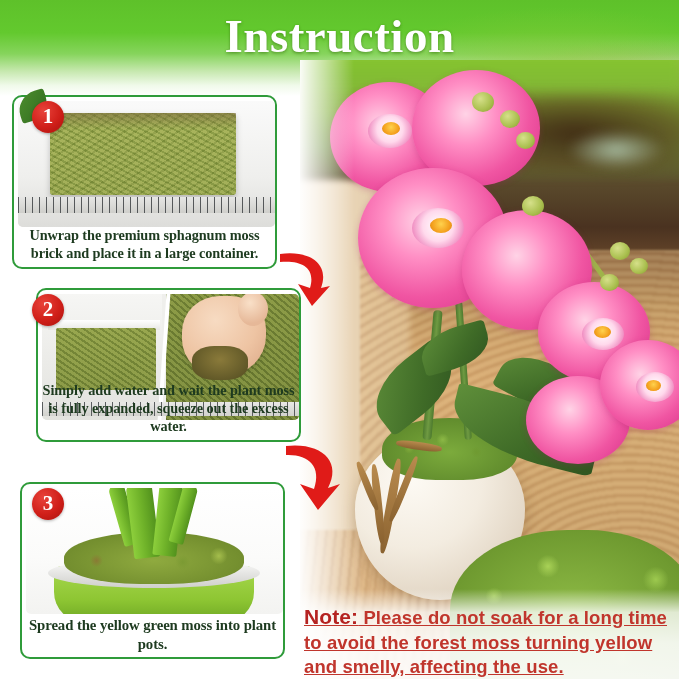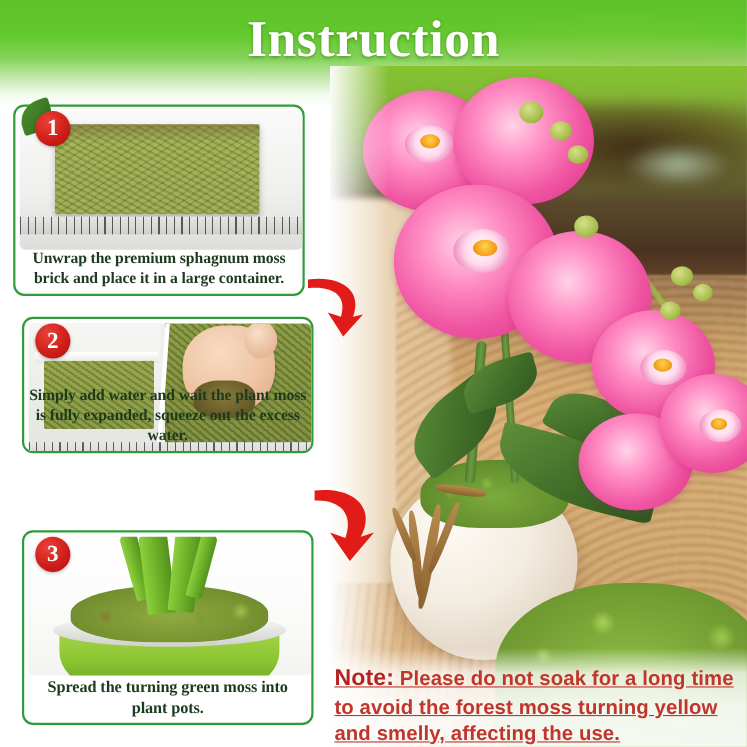--- a/index.html
+++ b/index.html
@@ -232,21 +232,21 @@
 
   
   .card {
     position:absolute;
     border:2px solid #2f9b3a;
     border-radius:10px;
     background:#ffffff;
     overflow:hidden;
   }
   .card.c1 { left:12px; top:95px;  width:265px; height:174px; }
-  .card.c2 { left:20px; top:288px; width:265px; height:124px;padding-left:44px; }
+  .card.c2 { left:36px; top:288px; width:265px; height:154px;padding-left:44px; }
   .card.c3 { left:20px; top:482px; width:265px; height:177px; }
 
   .card .shot {
     position:absolute; left:4px; top:4px; width:257px; height:126px;
     border-radius:5px; overflow:hidden;
   }
   .card .caption {
     position:absolute; left:4px; right:4px; bottom:4px;
     text-align:center;
     font-family:"Liberation Serif", serif;
@@ -510,17 +510,17 @@
 <div class="card c3">
   <div class="shot shot3">
     <div class="pot"></div>
     <div class="rim"></div>
     <div class="mossmound"></div>
     <div class="blade bl3"></div>
     <div class="blade bl1"></div>
     <div class="blade bl2"></div>
     <div class="blade bl4"></div>
   </div>
-  <div class="caption">Spread the turning green moss into plant pots.</div>
+  <div class="caption">Spread the yellow green moss into plant pots.</div>
 </div>
 <div class="badge" style="left:32px; top:488px;">
   <span>3</span>
 </div>
 
 </body></html>

